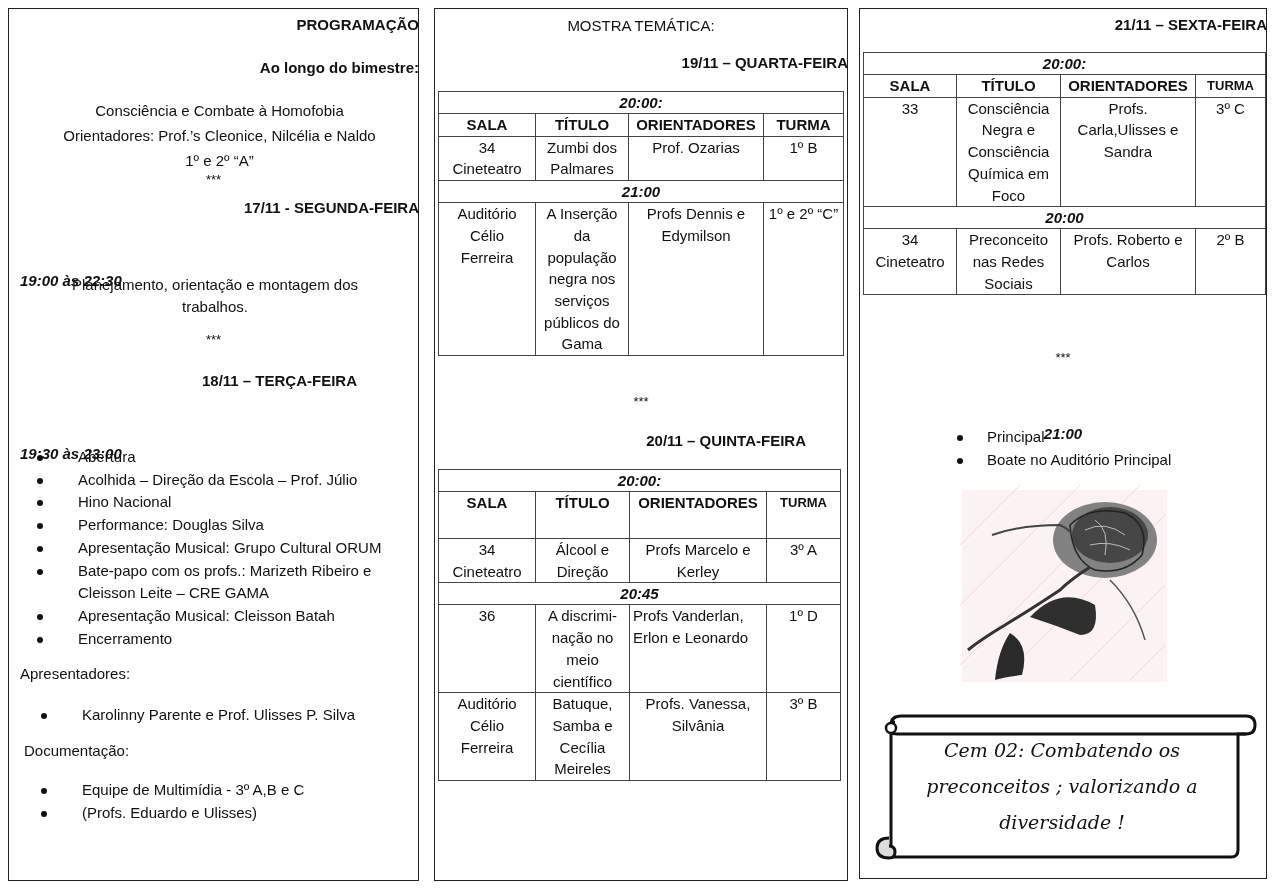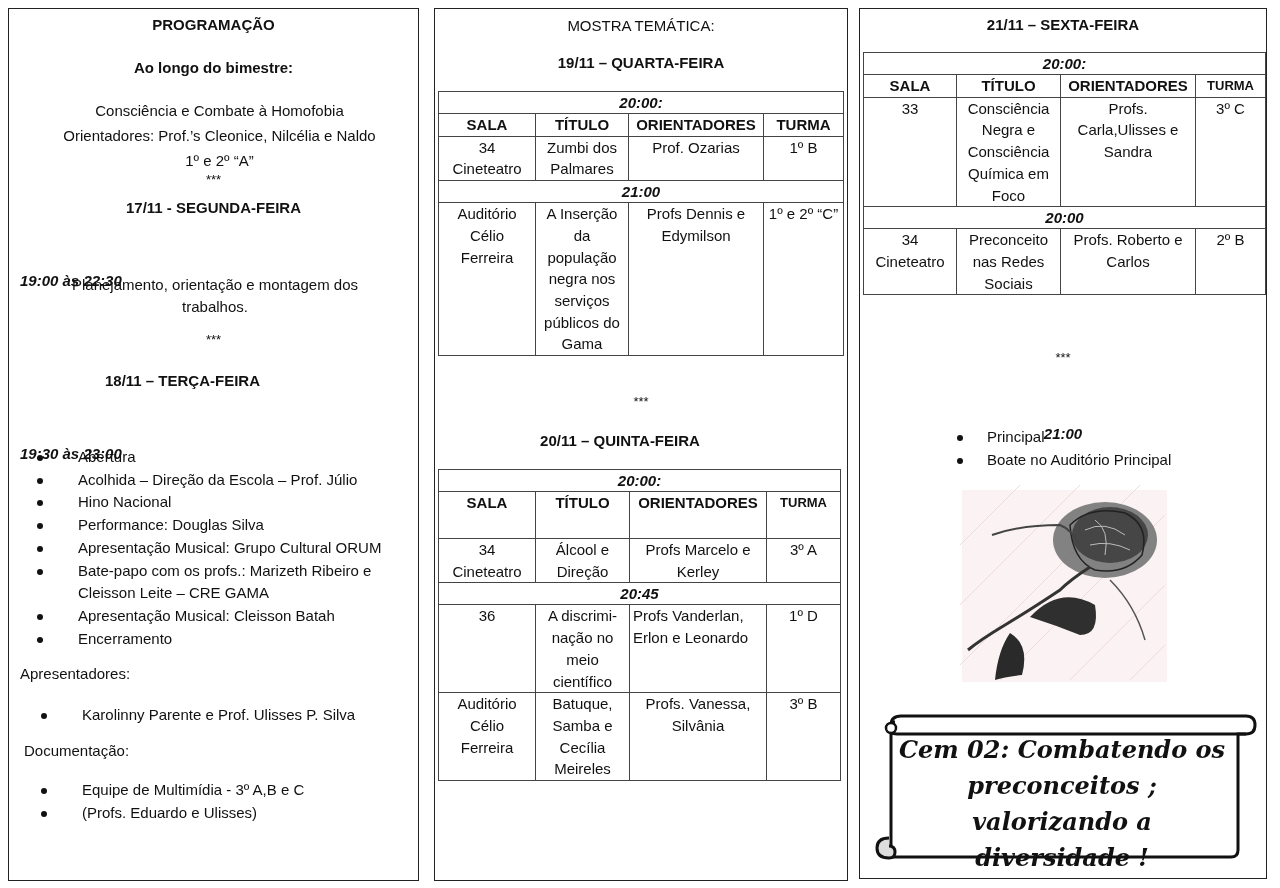--- a/index.html
+++ b/index.html
@@ -6,37 +6,37 @@
   html, body { width: 1280px; height: 888px; background: #ffffff; overflow: hidden; }
   body { position: relative; font-family: "Liberation Sans", sans-serif; color: #111; font-size: 15px; }
 
   .panel { position: absolute; border: 1.5px solid #222; background: #fff; }
   #p1 { left: 8px; top: 8px; width: 411px; height: 873px; }
   #p2 { left: 434px; top: 8px; width: 414px; height: 873px; }
   #p3 { left: 859px; top: 8px; width: 408px; height: 871px; }
 
   .abs { position: absolute; }
   .c { text-align: center; }
-  .b { font-weight: bold; }
+  .b { font-weight: bold; text-align: right; }
   .bi { font-weight: bold; font-style: italic; margin-top: 36px; }
 
   ul.bul { list-style: none; position: absolute; }
   ul.bul li { position: relative; padding-left: 58px; line-height: 22.7px; }
   ul.bul li::before { content: ""; position: absolute; left: 17px; top: 9px; width: 6px; height: 6px; border-radius: 50%; background: #111; }
 
   table.sched { position: absolute; border-collapse: collapse; table-layout: fixed; font-size: 15px; }
   table.sched td, table.sched th { border: 1px solid #444; text-align: center; vertical-align: top; line-height: 21.7px; padding: 0 3px; font-weight: normal; }
   table.sched th { font-weight: bold; }
   table.sched td.time { font-weight: bold; font-style: italic; line-height: 21px; }
   table.sched td.left { text-align: left; }
   th.small { font-size: 13px; }
 
   .scroll { position: absolute; left: 873px; top: 712px; width: 385px; height: 152px; }
   .scroll-text { position: absolute; left: 24px; top: 24px; width: 330px; text-align: center;
-    font-family: "DejaVu Serif", serif; font-style: italic; font-weight: bold; font-size: 24px; line-height: 36px; color: #111; }
+    font-family: "DejaVu Serif", serif; font-style: italic; font-weight: normal; font-size: 19px; line-height: 36px; color: #111; }
 </style>
 </head>
 <body>
 
 <div id="p1" class="panel"></div>
 
 <div class="abs c b" style="left:8px;top:16px;width:411px;">PROGRAMAÇÃO</div>
 <div class="abs c b" style="left:8px;top:59px;width:411px;">Ao longo do bimestre:</div>
 <div class="abs c" style="left:8px;top:98px;width:411px;line-height:25px;padding-left:12px;">
   <div>Consciência e Combate à Homofobia</div>

